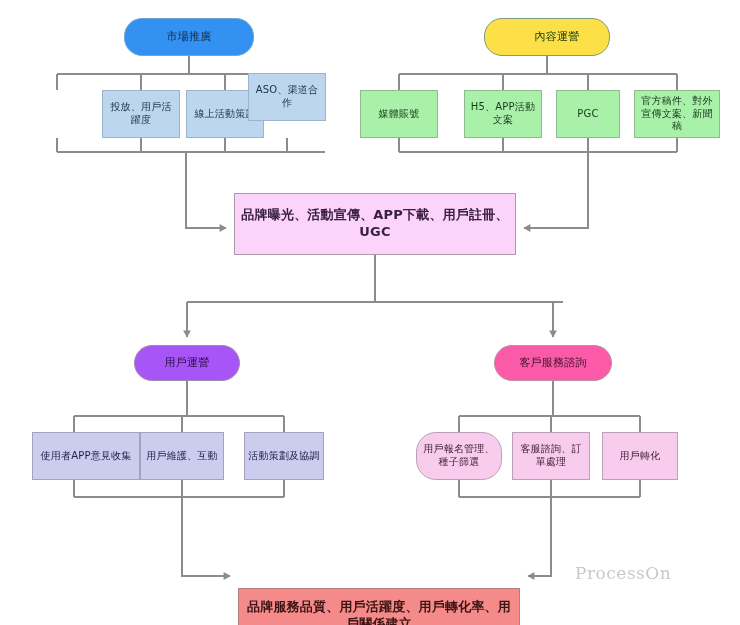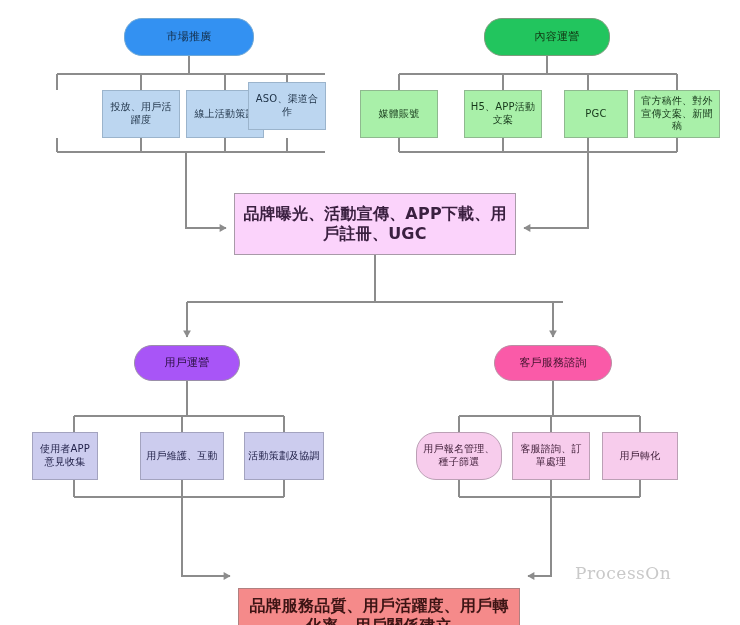--- a/index.html
+++ b/index.html
@@ -18,24 +18,24 @@
     text-align:center;
     color:#2b2b3a;
     line-height:1.28;
     letter-spacing:.2px;
     border:1px solid #9a9a9a;
     overflow:hidden;
   }
   .node span{display:block;padding:0 3px;}
   .t-head{font-size:11px;border-radius:18px;}
   .t-leaf{font-size:10px;}
-  .t-sum{font-size:16px;font-weight:bold;}
+  .t-sum{font-size:13px;font-weight:bold;}
   .blue-head{background:#3391f2;border-color:#6fa8d6;color:#132b45;}
   .blue-leaf{background:#bcd6f0;border-color:#9bb4cc;color:#1e3247;}
-  .green-head{background:#22c55e;border-color:#7c9c7c;color:#123512;padding-left:20px;}
+  .green-head{background:#fde047;border-color:#7c9c7c;color:#123512;padding-left:20px;}
   .green-leaf{background:#a9f0a9;border-color:#8fb98f;color:#16381a;}
   .pink-sum{background:#fbd3fb;border-color:#a89aa8;color:#3a2040;}
   .purple-head{background:#a855f7;border-color:#9a8fa8;color:#2a0f42;}
   .lav-leaf{background:#ccccee;border-color:#a3a3bf;color:#22224a;}
   .magenta-head{background:#fa5aa8;border-color:#b88fa3;color:#40122c;}
   .rose-leaf{background:#f7ccec;border-color:#bba0b5;color:#3c1b35;}
   .red-sum{background:#f58a8a;border-color:#b08080;color:#3d1414;margin-top:40px;}
   #watermark{
     position:absolute;
     font-family:"DejaVu Serif","Liberation Serif",serif;
@@ -129,45 +129,45 @@
 
 <div class="node blue-head t-head" style="left: 124px; top: 18px; width: 130px; height: 38px;">
       <span>市場推廣</span>
     </div>
     <div class="node blue-leaf t-leaf" style="left: 102px; top: 90px; width: 78px; height: 48px;">
       <span>投放、用戶活躍度</span>
     </div>
     <div class="node blue-leaf t-leaf" style="left: 186px; top: 90px; width: 78px; height: 48px;">
       <span>線上活動策劃</span>
     </div>
-    <div class="node blue-leaf t-leaf" style="left: 248px; top: 82px; width: 78px; height: 48px; text-align: center;">
+    <div class="node blue-leaf t-leaf" style="left: 248px; top: 73px; width: 78px; height: 48px; text-align: center;">
       <span>ASO、渠道合作</span>
     </div>
     <div class="node green-head t-head" style="left: 484px; top: 18px; width: 126px; height: 38px;">
       <span>內容運營</span>
     </div>
     <div class="node green-leaf t-leaf" style="left: 360px; top: 90px; width: 78px; height: 48px;">
       <span>媒體賬號</span>
     </div>
     <div class="node green-leaf t-leaf" style="left: 464px; top: 90px; width: 78px; height: 48px;">
       <span>H5、APP活動文案</span>
     </div>
-    <div class="node green-leaf t-leaf" style="left: 556px; top: 90px; width: 64px; height: 48px; margin-left: 8px;">
+    <div class="node green-leaf t-leaf" style="left: 556px; top: 90px; width: 64px; height: 48px;">
       <span>PGC</span>
     </div>
     <div class="node green-leaf t-leaf" style="left: 634px; top: 90px; width: 86px; height: 48px;">
       <span>官方稿件、對外宣傳文案、新聞稿</span>
     </div>
     <div class="node pink-sum t-sum" style="left: 234px; top: 193px; width: 282px; height: 62px;">
       <span>品牌曝光、活動宣傳、APP下載、用戶註冊、UGC</span>
     </div>
     <div class="node purple-head t-head" style="left: 134px; top: 345px; width: 106px; height: 36px;">
       <span>用戶運營</span>
     </div>
-    <div class="node lav-leaf t-leaf" style="left: 32px; top: 432px; width: 66px; height: 48px;">
+    <div class="node lav-leaf t-leaf" style="left: 32px; top: 432px; width: 108px; height: 48px;">
       <span>使用者APP意見收集</span>
     </div>
     <div class="node lav-leaf t-leaf" style="left: 140px; top: 432px; width: 84px; height: 48px;">
       <span>用戶維護、互動</span>
     </div>
     <div class="node lav-leaf t-leaf" style="left: 244px; top: 432px; width: 80px; height: 48px;">
       <span>活動策劃及協調</span>
     </div>
     <div class="node magenta-head t-head" style="left: 494px; top: 345px; width: 118px; height: 36px;">
       <span>客戶服務諮詢</span>

